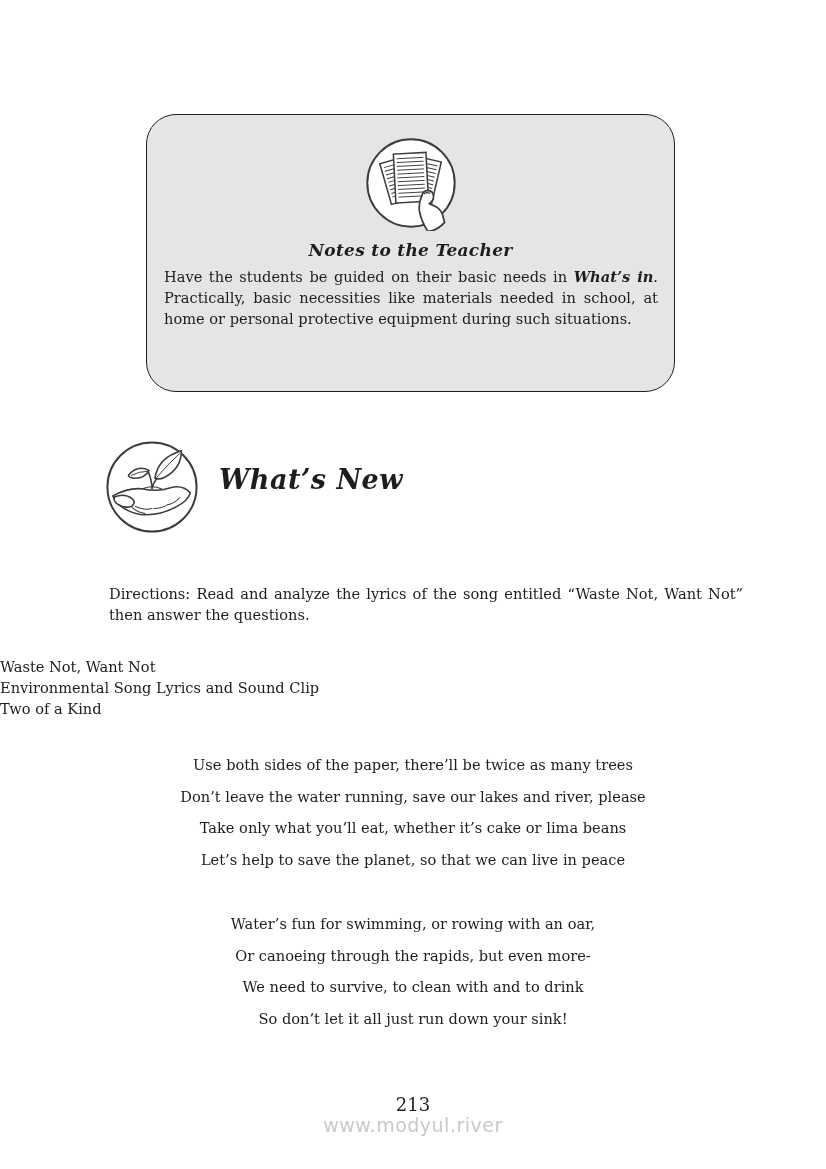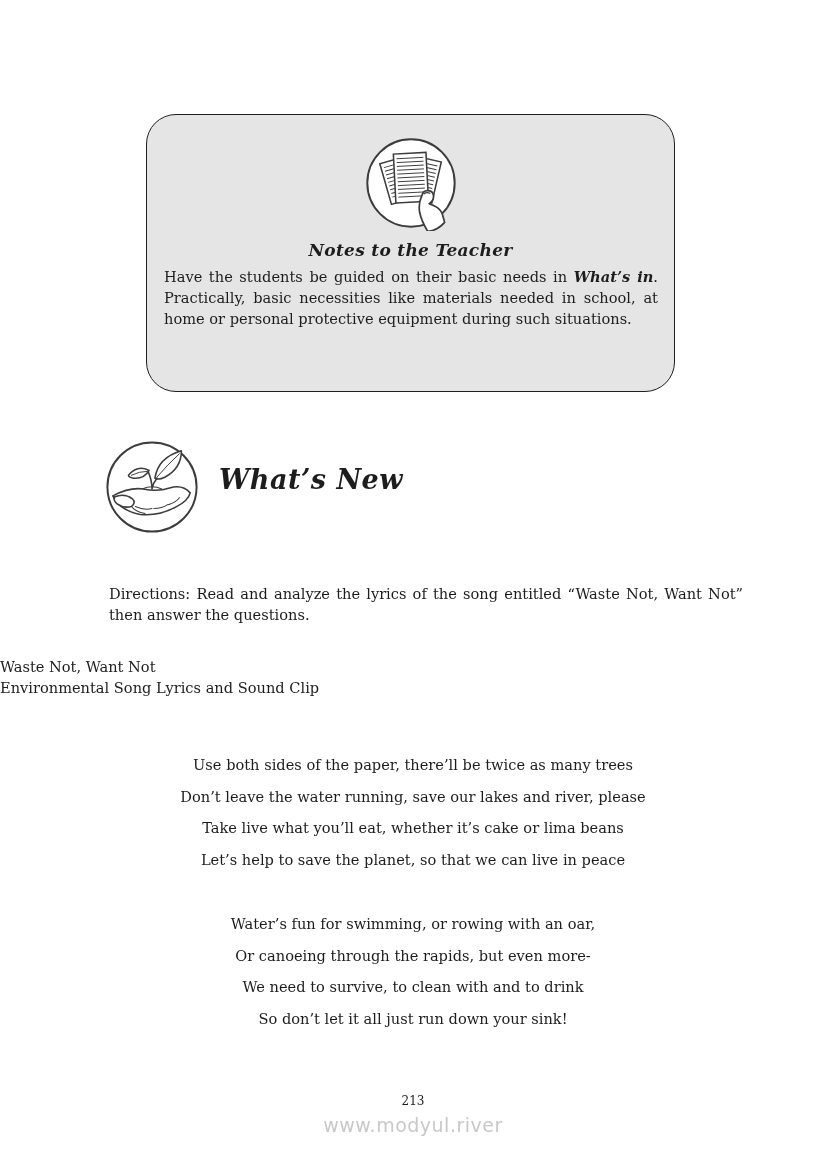--- a/index.html
+++ b/index.html
@@ -29,21 +29,21 @@
   }
   .directions{
     position:absolute;left:100px;top:575px;width:634px;margin:9px;
     font-size:14.6px;line-height:20.5px;text-align:justify;
   }
   .song-header{position:absolute;left:0;right:0;top:656px;text-align:left;font-size:14.6px;line-height:21px;}
   .verse{position:absolute;left:0;right:0;text-align:center;font-size:14.6px;}
   .verse .line{line-height:31.5px;}
   .verse-1{top:749px;}
   .verse-2{top:908px;}
-  .page-number{position:absolute;left:0;right:0;top:1094px;text-align:center;font-size:12px;}
+  .page-number{position:absolute;left:0;right:0;top:1094px;text-align:center;font-size:18px;}
   .watermark{
     position:absolute;left:0;right:0;top:1114px;text-align:center;font-size:19px;color:#c9c9c9;
     font-family:"DejaVu Sans","Liberation Sans",sans-serif;letter-spacing:.5px;
   }
 </style>
 </head>
 <body>
 
 <div class="page">
 
@@ -89,26 +89,27 @@
       </g>
     </svg>
   </div>
   <div class="wn-title">What’s New</div>
 
   <p class="directions">Directions: Read and analyze the lyrics of the song entitled “Waste Not, Want Not” then answer the questions.</p>
 
   <div class="song-header">
     <div>Waste Not, Want Not</div>
     <div>Environmental Song Lyrics and Sound Clip</div>
+    <div>Two of a Kind</div>
   </div>
 
   <div class="verse verse-1">
     <div class="line">Use both sides of the paper, there’ll be twice as many trees</div>
     <div class="line">Don’t leave the water running, save our lakes and river, please</div>
-    <div class="line">Take live what you’ll eat, whether it’s cake or lima beans</div>
+    <div class="line">Take only what you’ll eat, whether it’s cake or lima beans</div>
     <div class="line">Let’s help to save the planet, so that we can live in peace</div>
   </div>
 
   <div class="verse verse-2">
     <div class="line">Water’s fun for swimming, or rowing with an oar,</div>
     <div class="line">Or canoeing through the rapids, but even more-</div>
     <div class="line">We need to survive, to clean with and to drink</div>
     <div class="line">So don’t let it all just run down your sink!</div>
   </div>
 

